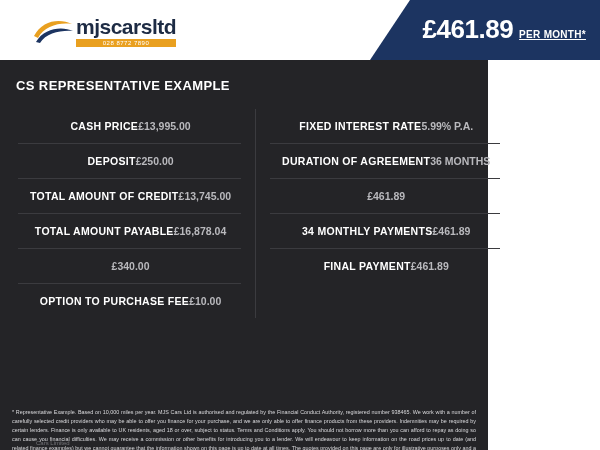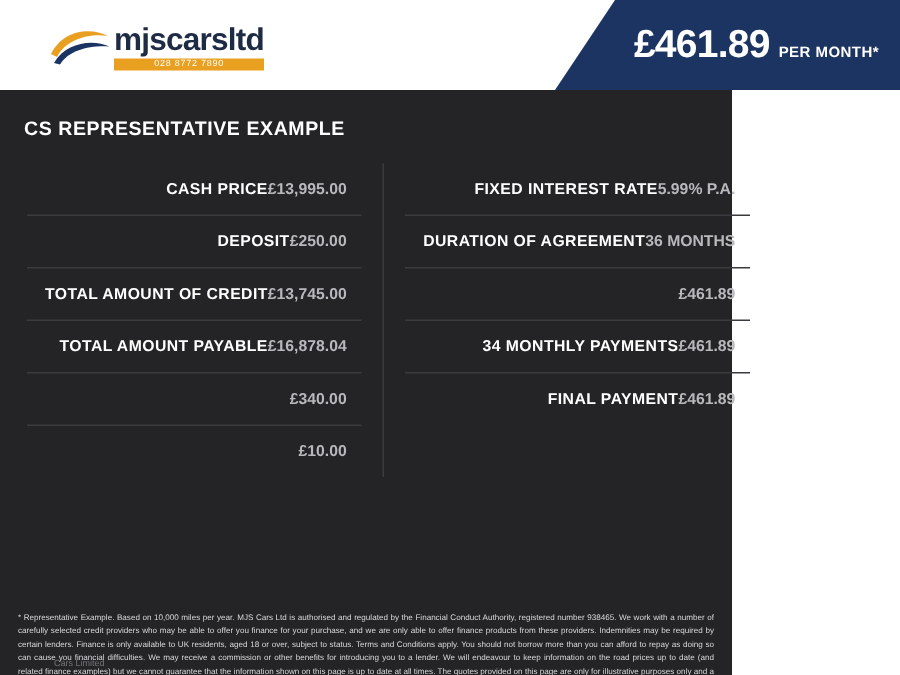--- a/index.html
+++ b/index.html
@@ -79,20 +79,21 @@
   .price-amount {
     font-size: 26px;
     font-weight: bold;
     letter-spacing: -0.5px;
   }
   .price-per {
     font-size: 10px;
     font-weight: bold;
     margin-left: 6px;
     letter-spacing: 0.3px;
+    text-decoration: underline;
   }
 
   
   .body-dark {
     position: relative;
     width: 488px; height: 390px;
     background: #242427;
     padding: 0;
   }
   .title {
@@ -108,21 +109,21 @@
     gap: 0;
   }
   .col {
     flex: 1 1 50%;
     padding: 0 4px;
   }
   .col-left { border-right: 1px solid #3b3b3f; padding-right: 14px; }
   .col-right { padding-left: 14px; }
   .row {
     display: flex;
-    justify-content: flex-end;
+    justify-content: center;
     align-items: center;
     border-bottom: 1px solid #3b3b3f;
     padding: 11px 4px 11px 12px;
     font-size: 10.5px;
   }
   .row:last-child { border-bottom: none; }
   .row .lbl {
     color: #ffffff;
     font-weight: bold;
     letter-spacing: 0.3px;
@@ -201,20 +202,21 @@
           <span class="val">£13,745.00</span>
         </div>
         <div class="row">
           <span class="lbl">TOTAL AMOUNT PAYABLE</span>
           <span class="val">£16,878.04</span>
         </div>
         <div class="row">
           <span class="val">£340.00</span>
         </div>
         <div class="row">
+          <span class="lbl">OPTION TO PURCHASE FEE</span>
           <span class="val">£10.00</span>
         </div>
       </div>
 
       <div class="col col-right">
         <div class="row">
           <span class="lbl">FIXED INTEREST RATE</span>
           <span class="val">5.99% P.A.</span>
         </div>
         <div class="row">

